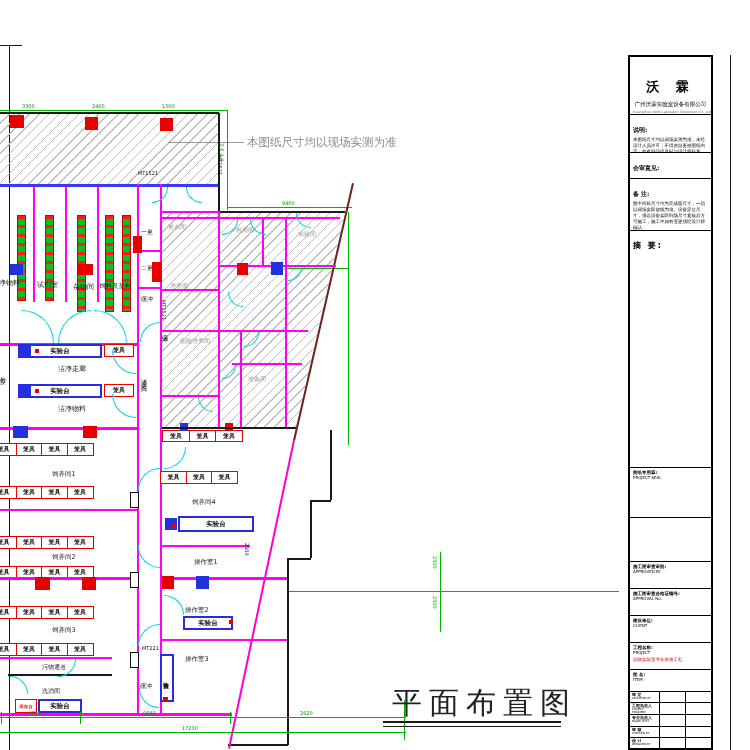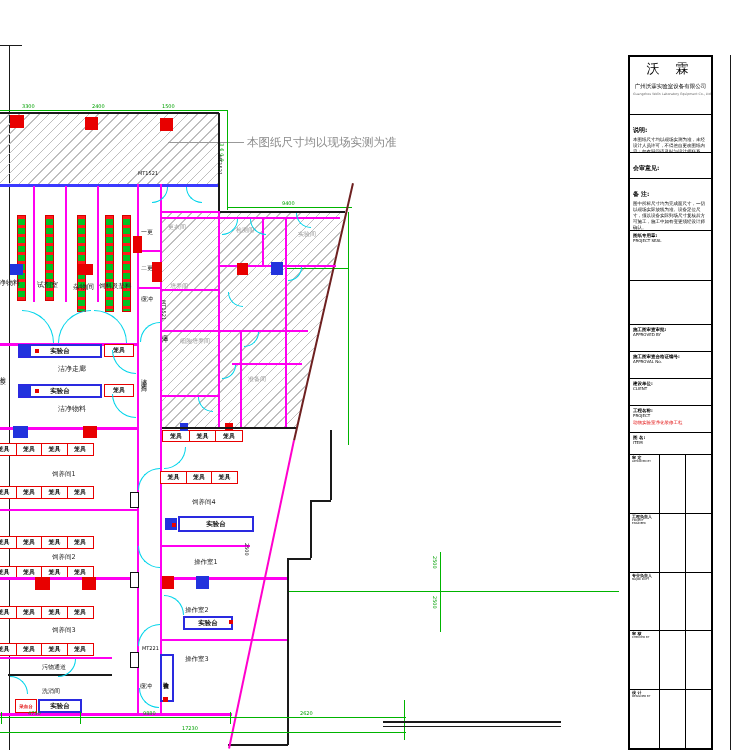--- a/index.html
+++ b/index.html
@@ -49,21 +49,21 @@
   
   .diag{position:absolute;width:2px;transform-origin:top left;}
   
   .tb{position:absolute;left:628px;top:55px;width:85px;height:695px;border:2px solid #000;
       box-sizing:border-box;display:flex;flex-direction:column;background:#fff;}
   .tb .sec{border-bottom:1.5px solid #000;box-sizing:border-box;padding:2px 3px;overflow:hidden;position:relative;}
   .tb .lbl{font-size:6px;font-weight:bold;color:#000;}
   .tb .lbl2{font-size:4.5px;font-weight:bold;color:#000;line-height:1.2;}
   .tb .en{font-size:4px;color:#000;}
   .tb .body{font-size:4.5px;color:#000;line-height:1.35;margin-top:1px;}
-  .tb .logo{font-size:13px;font-weight:normal;text-align:center;letter-spacing:6px;margin-top:1px;color:#000;}
+  .tb .logo{font-size:13px;font-weight:bold;text-align:center;letter-spacing:6px;margin-top:19px;color:#000;}
   .tb .comp{font-size:5.5px;text-align:center;margin-top:5px;color:#000;white-space:nowrap;}
   .tb .compen{font-size:3.2px;text-align:center;margin-top:2px;color:#666;white-space:nowrap;}
   .tb .red{color:#e00000;font-size:4.5px;margin-top:2px;}
   .trow{display:flex;border-bottom:1px solid #000;flex:1;}
   .tcell{border-right:1px solid #000;box-sizing:border-box;}
   .tcell.l{width:30px;padding:1px 1px 0 2px;}
   .tcell.m{width:26px;}
   .tcell.r{width:25px;border-right:none;}
   .tcn{font-size:4px;font-weight:bold;line-height:1;color:#000;}
   .ten{font-size:3px;line-height:1;color:#000;transform:scale(.9);transform-origin:left top;}
@@ -381,39 +381,43 @@
   <div class="abs grn" style="left:1px;top:712px;width:1px;height:12px;"></div>
   <div class="abs grn" style="left:80px;top:712px;width:1px;height:12px;"></div>
   <div class="abs grn" style="left:230px;top:712px;width:1px;height:12px;"></div>
   <div class="abs grn" style="left:404px;top:700px;width:1px;height:40px;"></div>
   <div class="dimt" style="left:28px;top:710px;">4730</div>
   <div class="dimt" style="left:143px;top:710px;">9880</div>
   <div class="dimt" style="left:300px;top:710px;">2620</div>
   <div class="abs grn" style="left:0;top:732px;width:406px;height:1px;"></div>
   <div class="dimt" style="left:182px;top:725px;">17230</div>
 
+  <div class="dtitle" style="left:392px;top:683px;">平面布置图</div>
   <div class="abs blk" style="left:383px;top:721px;width:178px;height:2px;"></div>
   <div class="abs blk" style="left:383px;top:726px;width:178px;height:1px;"></div>
 
   <div class="tb">
     <div class="sec" style="height:58px;">
       <div class="logo">沃 霖</div>
       <div class="comp">广州沃霖实验室设备有限公司</div>
       <div class="compen">Guangzhou Wolin Laboratory Equipment Co., Ltd</div>
     </div>
     <div class="sec" style="height:38px;">
       <span class="lbl">说明:</span>
       <div class="body">本图纸尺寸均以现场实测为准，未经设计人员许可，不得擅自更改图纸内容；如有疑问请及时与设计师联系，以便协商解决。</div>
     </div>
     <div class="sec" style="height:26px;">
       <span class="lbl">会审意见:</span>
     </div>
     <div class="sec" style="height:52px;">
       <span class="lbl">备 注:</span>
       <div class="body">图中所标尺寸均为完成面尺寸，一切以现场实际放线为准。设备定位尺寸，须以设备实际到场尺寸复核后方可施工，施工中如有变更须经设计师确认。</div>
+    </div>
+    <div class="sec" style="height:237px;">
+      <span class="lbl" style="font-size:8px;letter-spacing:2px;">摘 要:</span>
     </div>
     <div class="sec" style="height:50px;">
       <div class="lbl2">图纸专用章:</div>
       <div class="en">PROJECT SEAL</div>
     </div>
     <div class="sec" style="height:44px;"></div>
     <div class="sec" style="height:27px;">
       <div class="lbl2">施工图审查审批:</div>
       <div class="en">APPROVED BY</div>
     </div>

